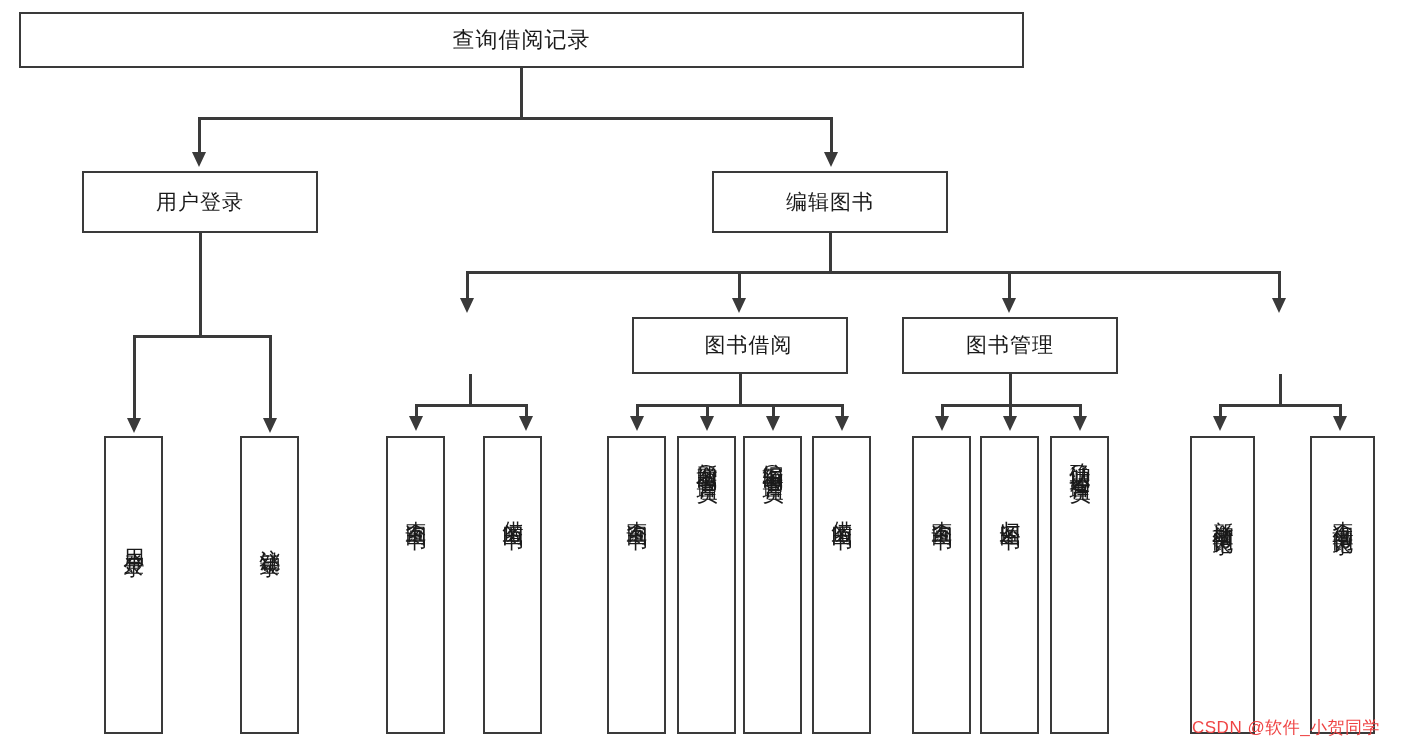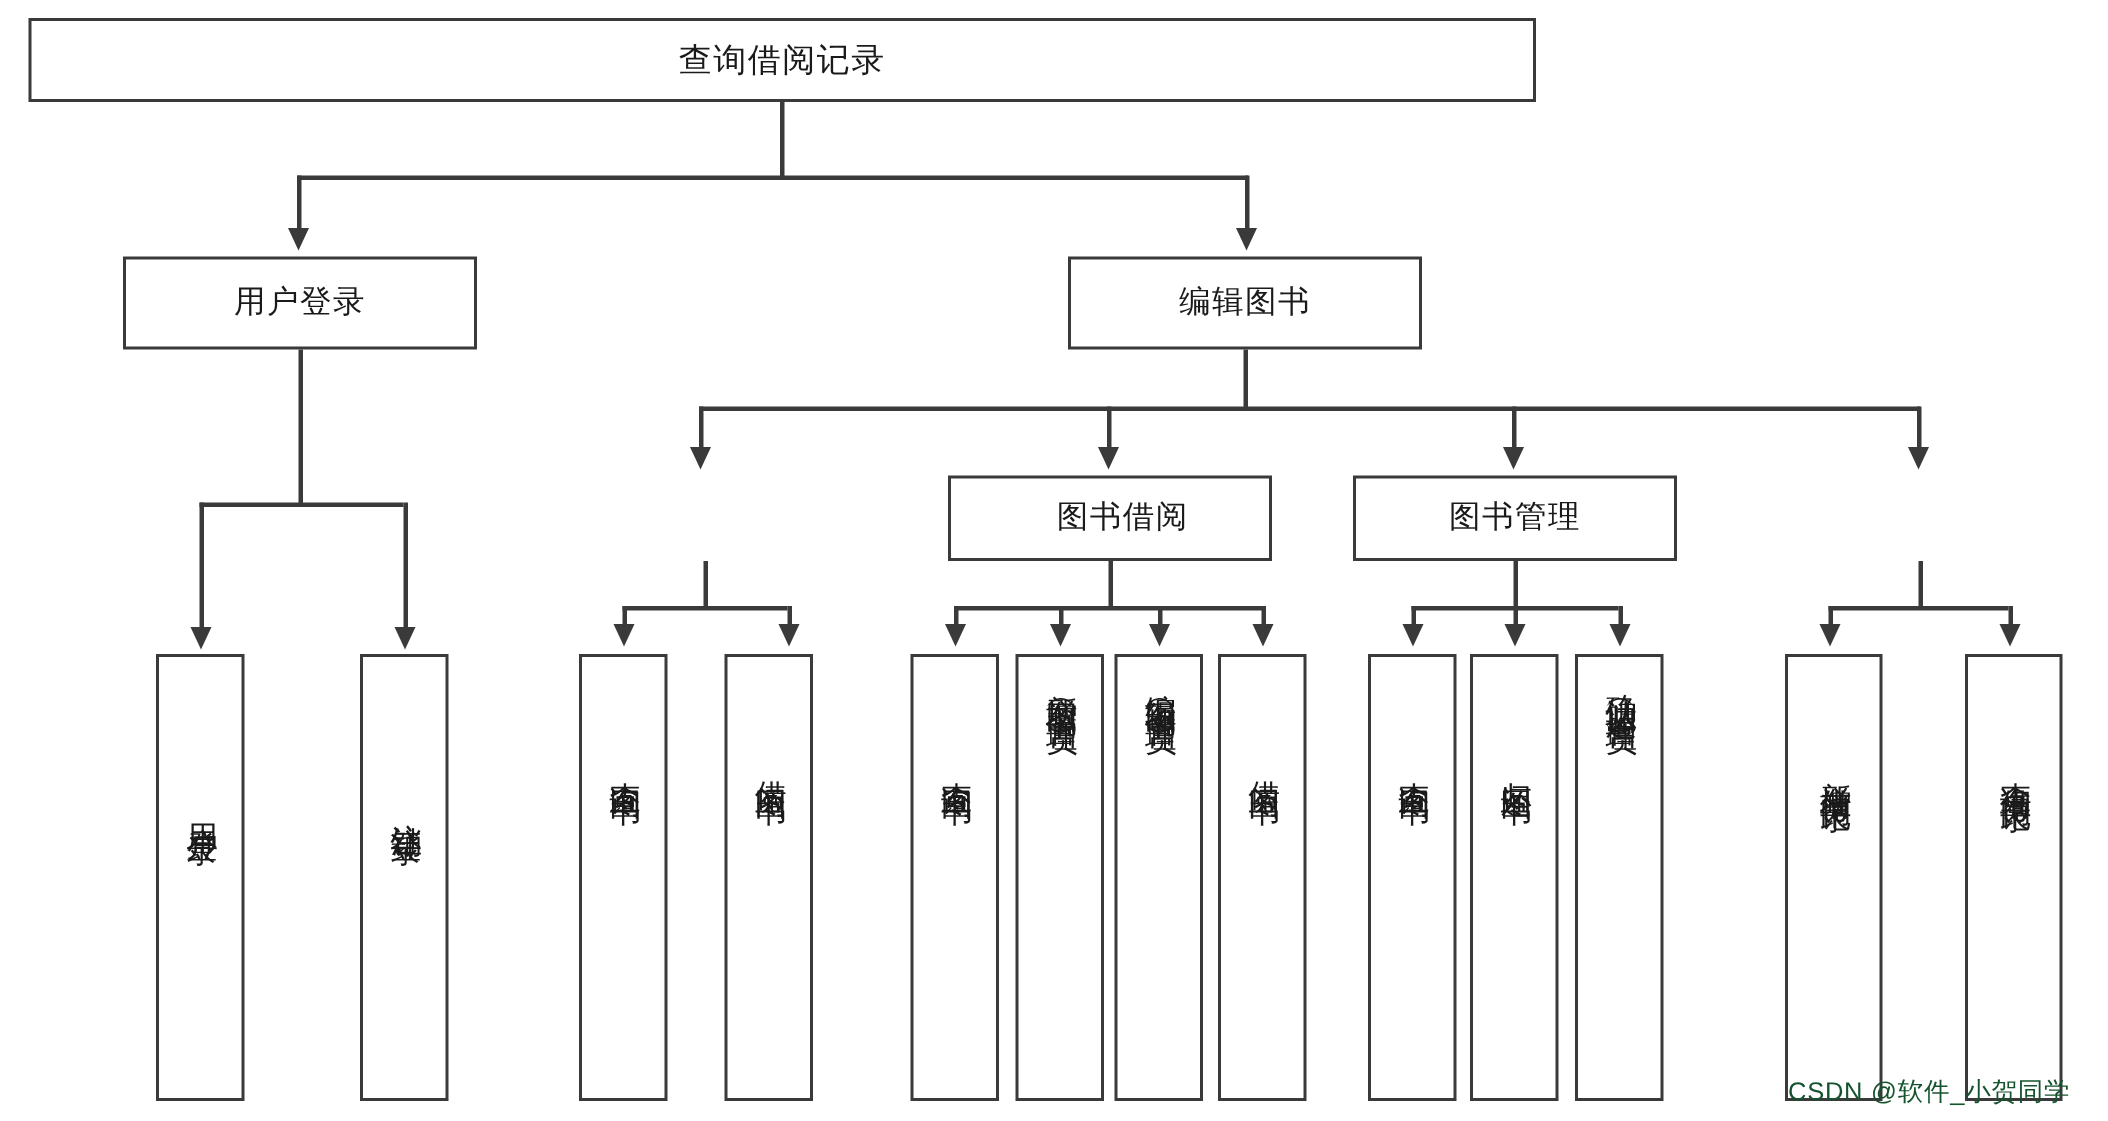--- a/index.html
+++ b/index.html
@@ -80,21 +80,21 @@
   .arrow {
     position: absolute;
     width: 0;
     height: 0;
     border-left: 7px solid transparent;
     border-right: 7px solid transparent;
     border-top: 15px solid #3a3a3a;
   }
   .watermark {
     position: absolute;
-    color: #14532d;
+    color: #ef4444;
     font-size: 17px;
     white-space: nowrap;
     letter-spacing: 0.5px;
   }
 </style>
 </head>
 <body>
 
 <div id="canvas">
 

